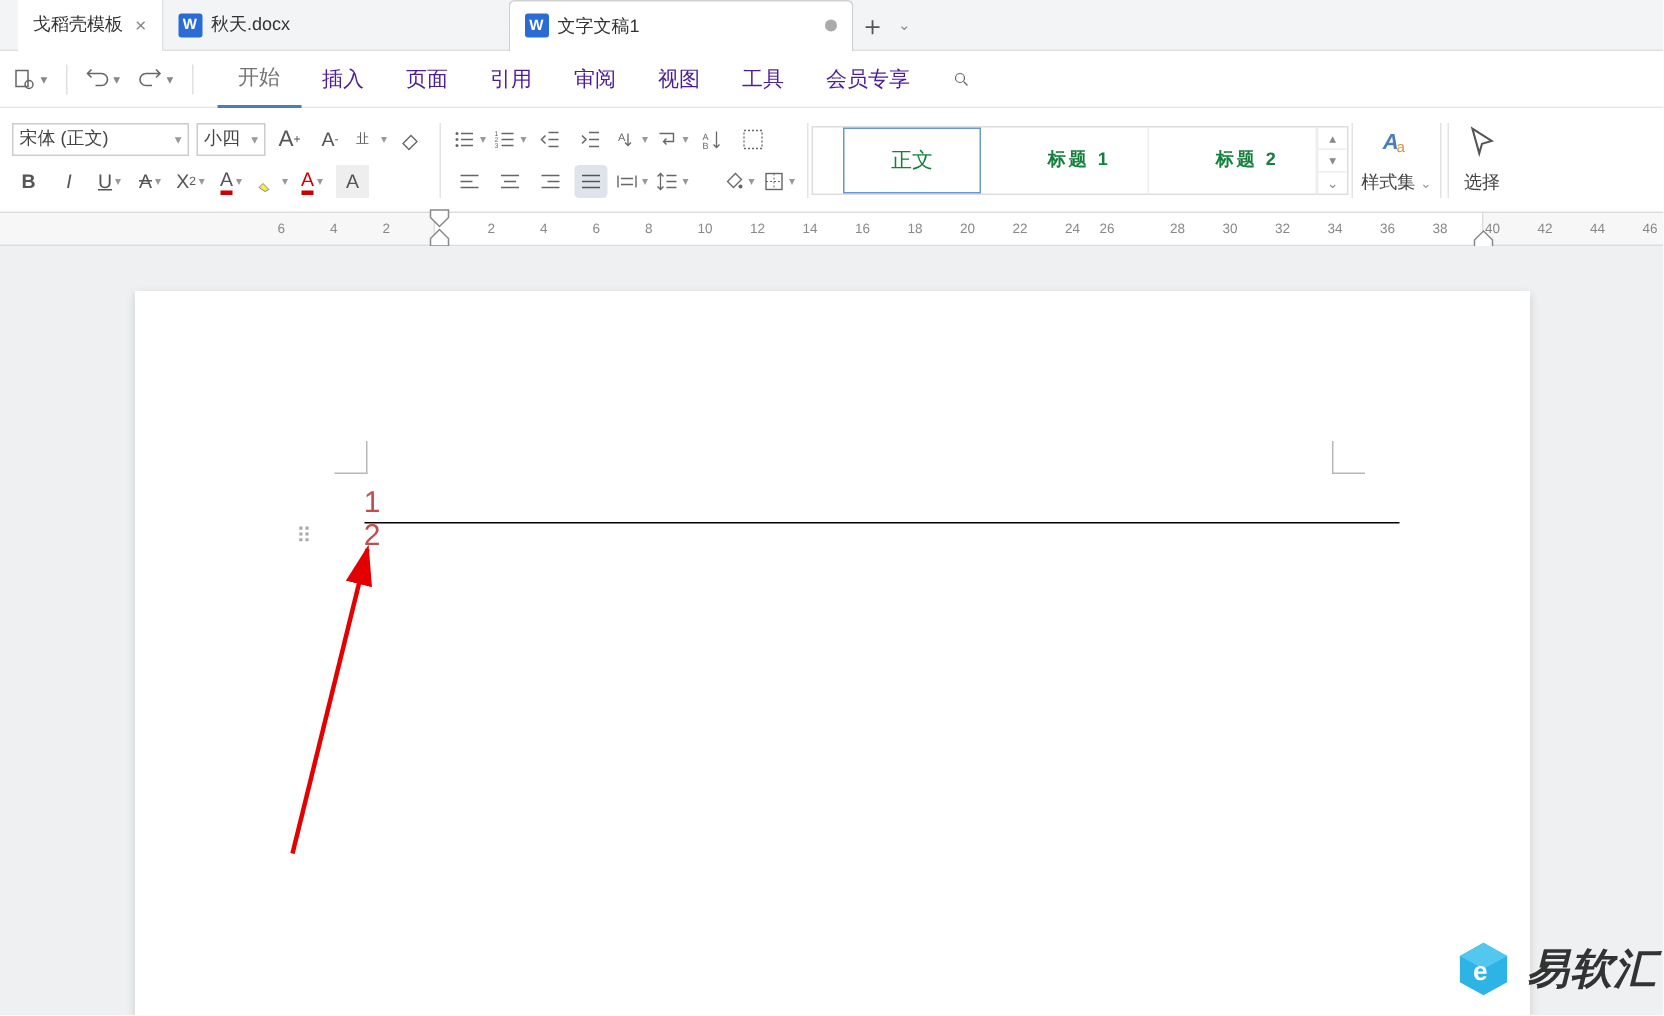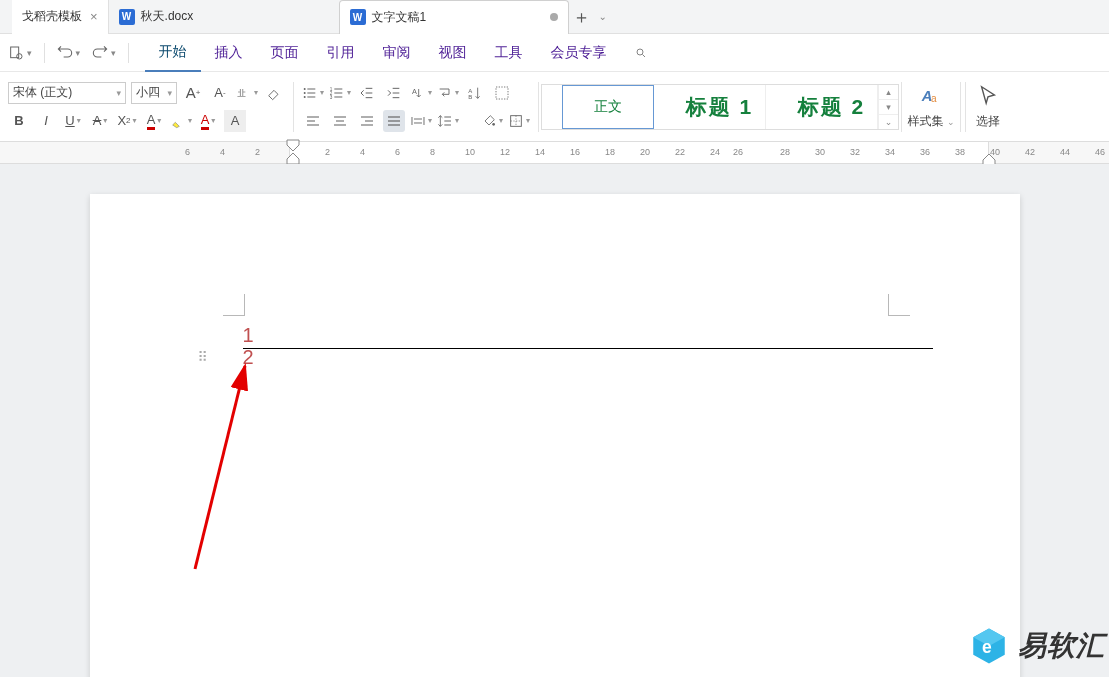--- a/index.html
+++ b/index.html
@@ -17,41 +17,41 @@
 .new-tab { width: 26px; height: 26px; display: flex; align-items: center; justify-content: center; color: #555; font-size: 18px; }
 .tab-chevron { color: #888; font-size: 10px; margin-left: 4px; }
 
 
 .qa { display:flex; align-items:center; height: 38px; padding-left: 2px; border-bottom: 1px solid #e8e8e8; }
 .qa-btn { display:flex; align-items:center; padding: 0 6px; height: 30px; color:#555; font-size:14px; }
 .qa-btn .car { font-size:9px; margin-left:3px; color:#888; }
 .qa-sep { width:1px; height:20px; background:#e0e0e0; margin:0 6px; }
 .menu { display:flex; align-items:center; margin-left: 10px; gap: 0; }
 .menu-item { padding: 0 14px; font-size: 14px; color: #4c1d95; height: 38px; display:flex; align-items:center; position:relative; }
-.menu-item.active { color: #0c4a6e; border-bottom: 2px solid #4a7ebb; }
+.menu-item.active { color: #737373; border-bottom: 2px solid #4a7ebb; }
 .search-btn { width: 40px; display:flex; justify-content:center; }
 
 
 .ribbon { display:flex; align-items:center; height: 70px; border-bottom: 1px solid #ddd; padding-left: 2px; gap: 0; }
 .rgroup { display:flex; flex-direction:column; justify-content:center; height: 100%; padding: 4px 6px; gap: 6px; }
 .rrow { display:flex; align-items:center; gap: 5px; }
 .rsep { width:1px; height: 50px; background:#e3e3e3; margin: 0 2px; }
 .select { border: 1px solid #ccc; height: 22px; font-size: 12px; padding: 0 4px; display:flex; align-items:center; justify-content:space-between; color:#444; background:#fff; }
 .select.font { width: 118px; }
 .select.size { width: 46px; }
 .rb { width: 22px; height: 22px; display:flex; align-items:center; justify-content:center; font-size: 13px; color:#555; }
 .rb.car::after { content:"▾"; font-size:8px; color:#999; margin-left:2px; }
 .rb svg { width: 16px; height: 16px; }
 .icon { width:16px; height:16px; }
 .lbl { font-size: 12px; color:#444; text-align:center; }
 
 
 .gallery { display:flex; align-items:center; border:1px solid #ddd; height:46px; gap:0; }
 .gitem { width: 92px; height:100%; display:flex; align-items:center; justify-content:center; font-size:14px; color:#15803d; border-right:1px solid #eee;margin-left:20px; }
-.gitem.h { font-size:21px; font-weight:bold; letter-spacing:2px; }
+.gitem.h { font-size:12px; font-weight:bold; letter-spacing:2px; }
 .gscroll { display:flex; flex-direction:column; width:20px; height:100%; }
 .gscroll div { flex:1; display:flex; align-items:center; justify-content:center; font-size:9px; color:#888; border-left:1px solid #eee; }
 .gscroll div + div { border-top:1px solid #eee; }
 
 .bigbtn { display:flex; flex-direction:column; align-items:center; justify-content:center; width:54px; height:56px; gap:2px; }
 .bigbtn .ico { font-size:20px; color:#4a7ebb; }
 
 
 .ruler-wrap { display:flex; height:22px; background:#f7f7f7; border-bottom:1px solid #ddd; padding-left:146px; position:relative; }
 .ruler { display:flex; align-items:center; position:relative; font-size:9px; color:#888; height:100%; width:100%; }

